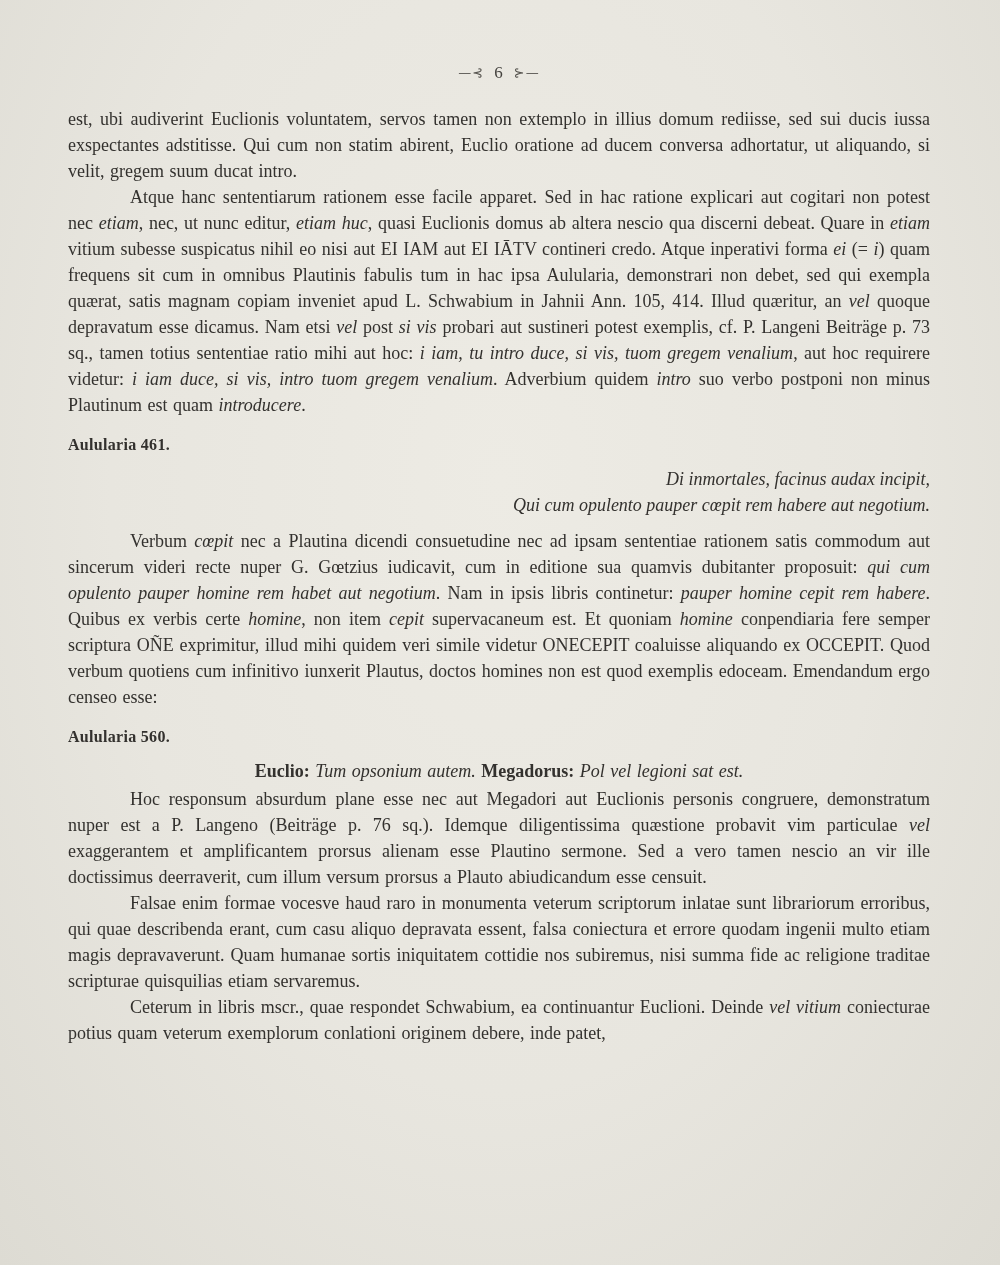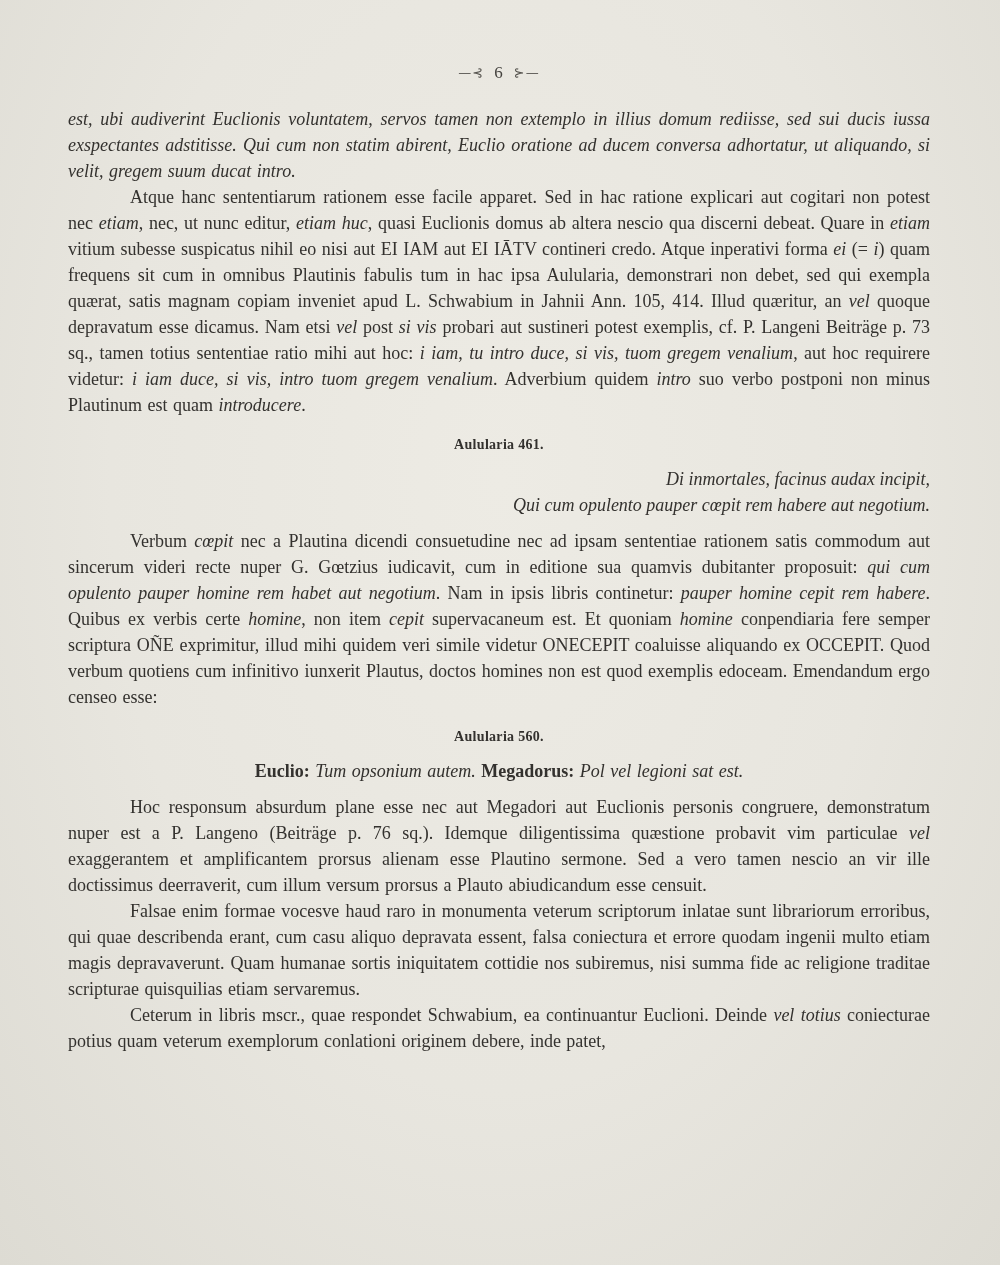--- a/index.html
+++ b/index.html
@@ -40,39 +40,38 @@
     vertical-align: 1px;
   }
   .para {
     margin: 0;
     text-align: justify;
     text-indent: 62px;
     word-spacing: 1px;
   }
   .para.no-indent {
     text-indent: 0;
-    font-style: italic;
   }
   .heading {
-    text-align: center;
-    font-size: 14px;
+    text-align: left;
+    font-size: 16px;
     font-weight: bold;
     margin: 14px 0 8px 0;
     letter-spacing: 0.3px;
   }
   .verse {
     text-align: right;
     font-style: italic;
     margin: 2px 0 10px 0;
   }
   .verse-line {
     line-height: 26px;
   }
   .dialogue {
-    margin: 0 0 10px 0;
+    margin: 0 0 2px 0;
     text-align: center;
     text-indent: 0;
   }
   .dialogue strong {
     font-style: normal;
   }
   em { font-style: italic; }
   strong { font-weight: bold; }
 </style>
 </head>
@@ -99,15 +98,15 @@
 
 
   <h2 class="heading">Aulularia 560.</h2>
 
   <p class="para dialogue"><strong>Euclio:</strong><span> </span><em>Tum opsonium autem.</em><span>   </span><strong>Megadorus:</strong><span> </span><em>Pol vel legioni sat est.</em></p>
 
   <p class="para"><span>Hoc responsum absurdum plane esse nec aut Megadori aut Euclionis personis congruere, demonstratum nuper est a P. Langeno (Beiträge p. 76 sq.). Idemque diligentissima quæstione probavit vim particulae </span><em>vel</em><span> exaggerantem et amplificantem prorsus alienam esse Plautino sermone. Sed a vero tamen nescio an vir ille doctissimus deerraverit, cum illum versum prorsus a Plauto abiudicandum esse censuit.</span></p>
 
   <p class="para"><span>Falsae enim formae vocesve haud raro in monumenta veterum scriptorum inlatae sunt librariorum erroribus, qui quae describenda erant, cum casu aliquo depravata essent, falsa coniectura et errore quodam ingenii multo etiam magis depravaverunt. Quam humanae sortis iniquitatem cottidie nos subiremus, nisi summa fide ac religione traditae scripturae quisquilias etiam servaremus.</span></p>
 
-  <p class="para"><span>Ceterum in libris mscr., quae respondet Schwabium, ea continuantur Euclioni. Deinde </span><em>vel totius</em><span> coniecturae potius quam veterum exemplorum conlationi originem debere, inde patet,</span></p>
+  <p class="para"><span>Ceterum in libris mscr., quae respondet Schwabium, ea continuantur Euclioni. Deinde </span><em>vel vitium</em><span> coniecturae potius quam veterum exemplorum conlationi originem debere, inde patet,</span></p>
 
 </div>
 
 </body></html>

